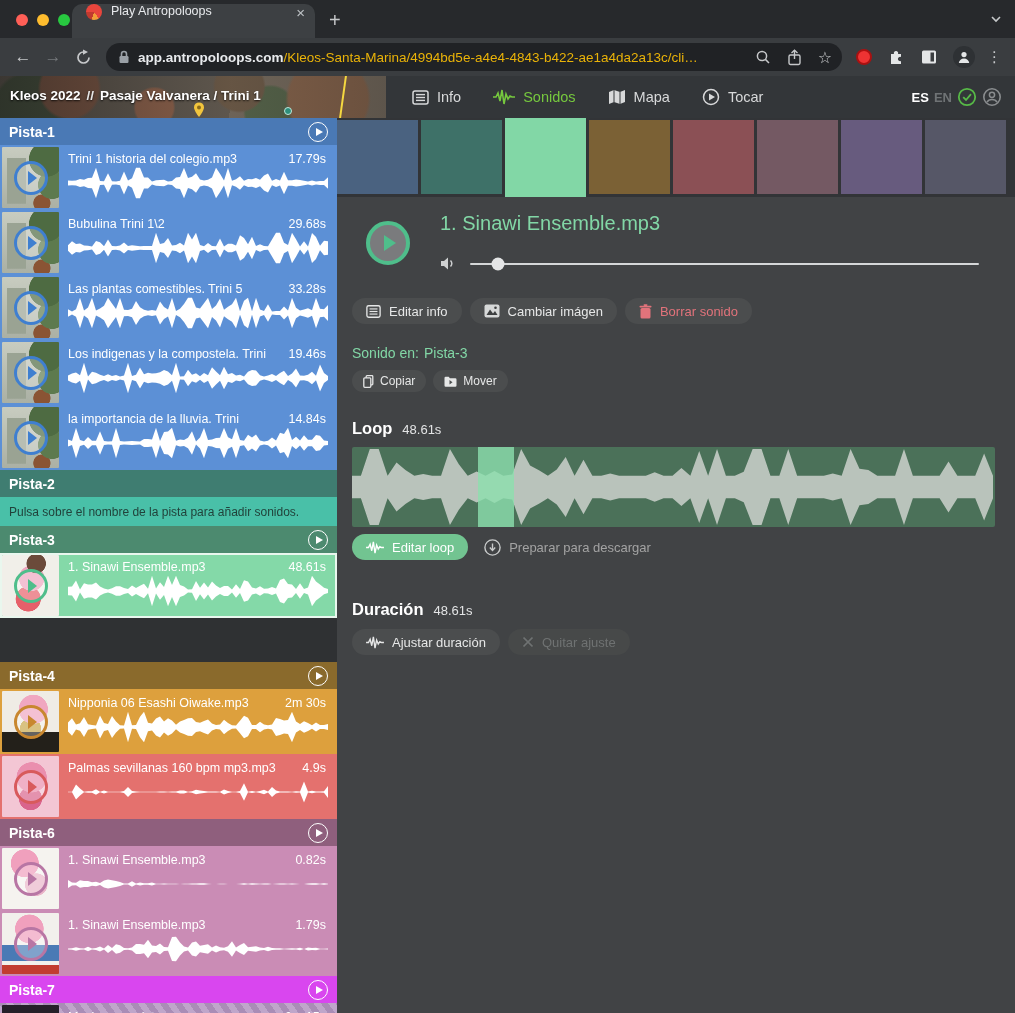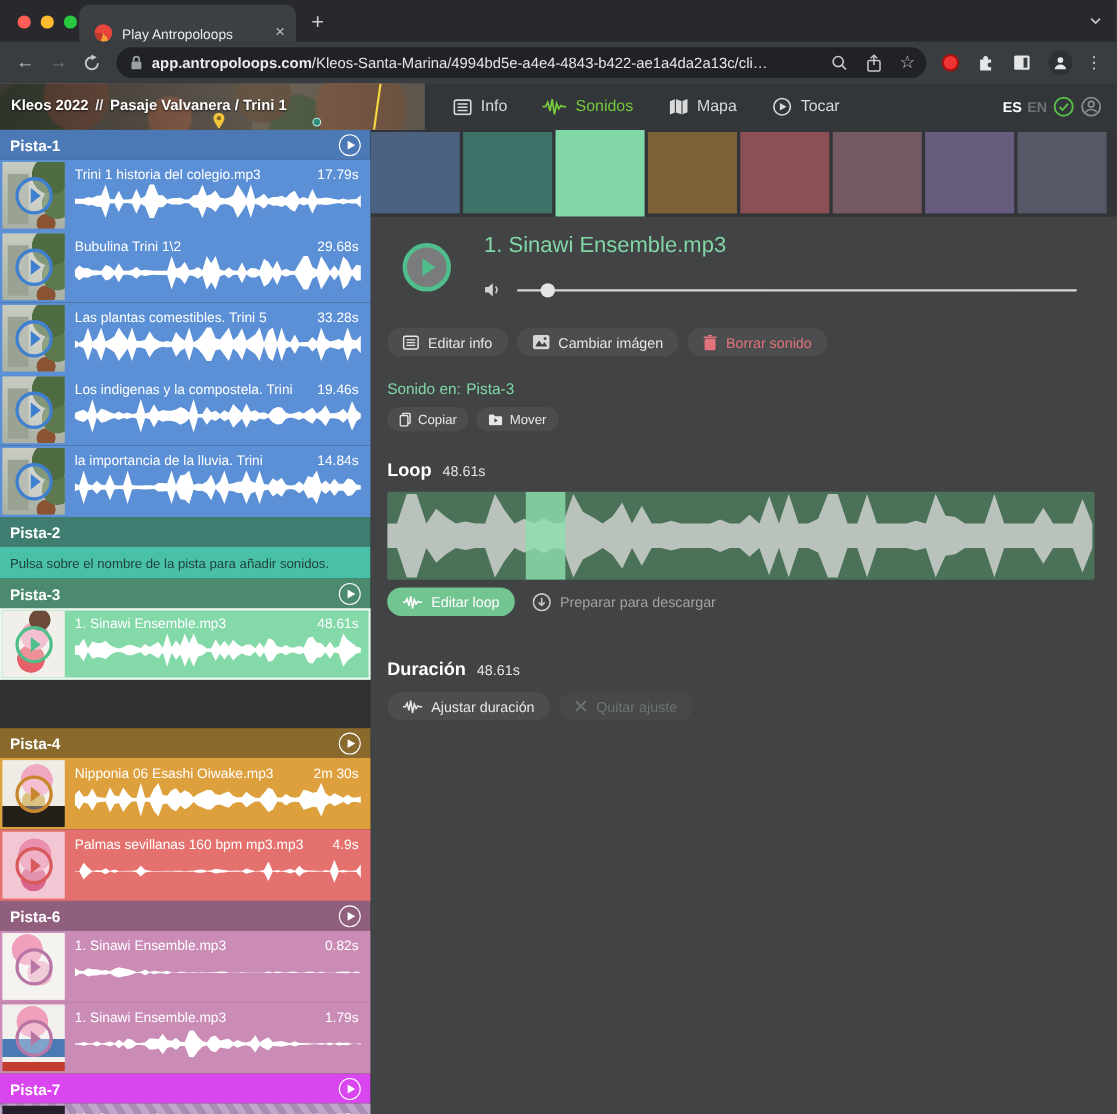--- a/index.html
+++ b/index.html
@@ -4,36 +4,36 @@
 <style>
   * { margin:0; padding:0; box-sizing:border-box; }
   html,body { width:1015px; height:1013px; overflow:hidden; background:#414345;
     font-family:"Liberation Sans","DejaVu Sans",sans-serif; }
 
   
   .tabstrip { height:38px; background:#27292c; position:relative; display:flex; align-items:flex-end; }
   .traffic { position:absolute; left:16px; top:14px; display:flex; gap:9px; }
   .tl { width:12px; height:12px; border-radius:50%; }
   .tl.red{background:#ff5f57}.tl.yellow{background:#febc2e}.tl.green{background:#28c840}
-  .tab { margin-left:72px; width:197px; height:34px; background:#3d4043; border-radius:10px 10px 0 0;
-    display:flex; align-items:flex-end; padding:0 10px 0 14px; color:#e8eaed; font-size:12.5px; gap:9px; }
+  .tab { margin-left:72px; width:243px; height:34px; background:#3d4043; border-radius:10px 10px 0 0;
+    display:flex; align-items:flex-start; padding:0 10px 0 14px; color:#e8eaed; font-size:12.5px; gap:9px; }
   .favicon { width:16px; height:16px; border-radius:50%;
     background:conic-gradient(#e8453c 0 40%, #f29d38 40% 55%, #c13a2f 55% 75%, #e8453c 75% 100%); }
   .tab-title { flex:1; white-space:nowrap; overflow:hidden; }
   .tab-close { color:#bdc1c5; font-size:15px; cursor:default; }
   .newtab { color:#c6c8ca; font-size:20px; margin:0 0 6px 14px; }
   .strip-chevron { position:absolute; right:12px; top:12px; }
   .toolbar { height:38px; background:#3a3d40; display:flex; align-items:center; position:relative; }
   .navbtn { color:#c6c8ca; font-size:17px; width:30px; text-align:center; }
   .navbtn.dim { color:#76797c; }
   .omnibox { margin-left:8px; width:736px; height:28px; background:#202225; border-radius:14px;
     display:flex; align-items:center; padding:0 10px 0 12px; gap:8px; }
   .url { font-size:13.5px; white-space:nowrap; overflow:hidden; flex:1; }
   .url .host { color:#e8eaed; font-weight:bold; }
-  .url .path { color:#e5e5e5; font-weight:normal; }
+  .url .path { color:#eab308; font-weight:normal; }
   .box-icons { display:flex; align-items:center; gap:16px; margin-left:2px; }
   .ext-icons { display:flex; align-items:center; gap:15px; margin-left:14px; }
   .rec-dot { width:16px; height:16px; border-radius:50%; background:#e33; border:2px solid #a11; }
   .avatar-c { width:22px; height:22px; border-radius:50%; background:#2e3134; display:flex; align-items:center; justify-content:center; }
   .kebab { color:#c6c8ca; font-size:15px; letter-spacing:0; margin-left:12px; }
 
   
   .appbar { height:42px; background:#333639; display:flex; align-items:stretch; }
   .mapstrip { width:386px; flex:none; position:relative; overflow:hidden;
     background:

